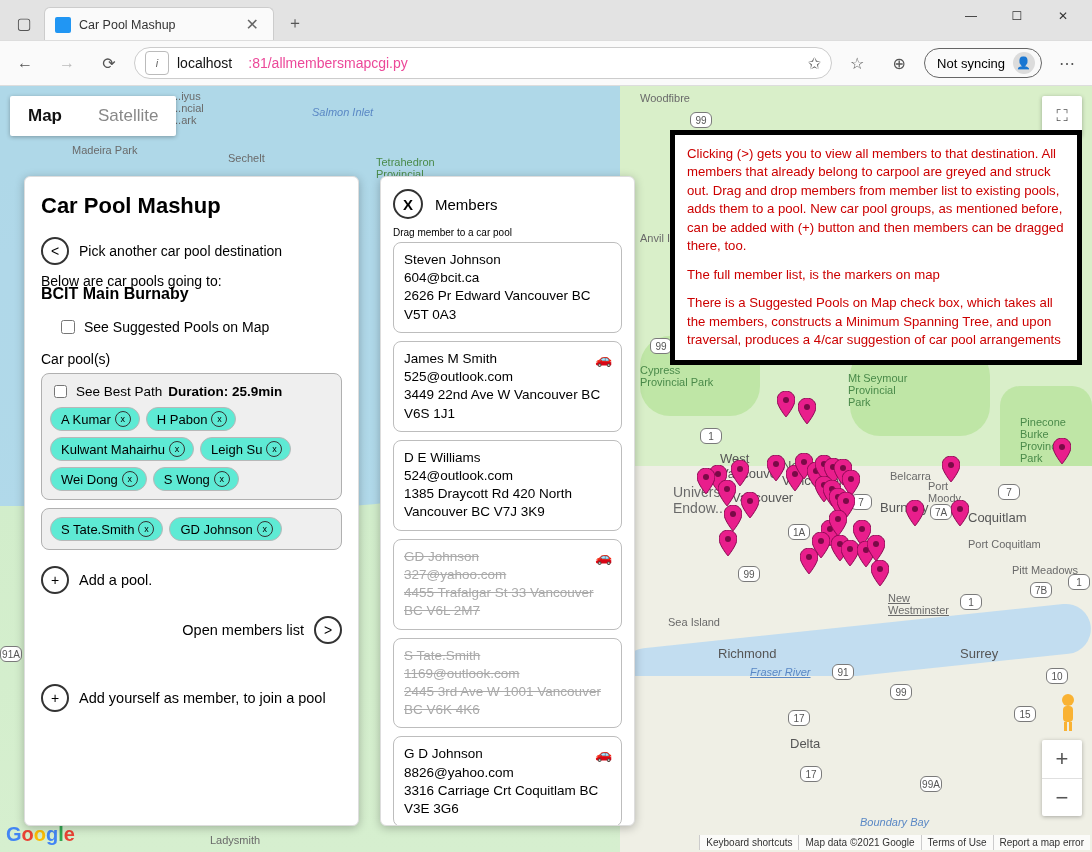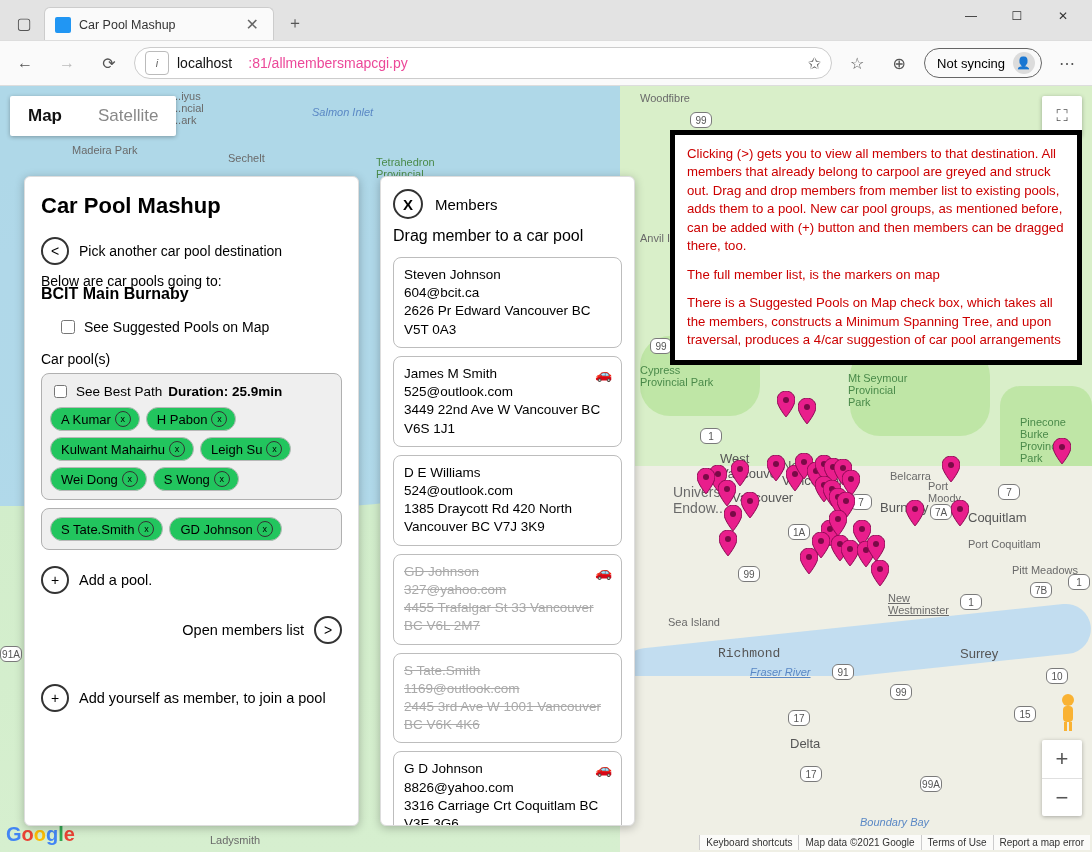--- a/index.html
+++ b/index.html
@@ -63,28 +63,28 @@
   .row { display:flex; align-items:center; gap:10px; margin:8px 0;}
   .circlebtn { width:28px; height:28px; border:2px solid #333; border-radius:50%; display:flex; align-items:center; justify-content:center; font-size:14px; background:#fff;}
   .smalltext { font-size:14px; color:#000;}
   .dest { font-weight:700; font-size:16px; margin-top:-4px;}
   .checkbox-row { display:flex; align-items:center; gap:6px; font-size:14px; margin:14px 0 14px 16px;}
   .checkbox-row input { width:14px; height:14px;}
   .section-label { font-size:14px; margin:6px 0;}
   .poolbox { border:1px solid #b0b0b0; border-radius:8px; background:#efefef; padding:8px; margin-bottom:8px;}
   .pool-header { display:flex; align-items:center; gap:6px; font-size:13.5px; margin-bottom:6px;}
   .tags { display:flex; flex-wrap:wrap; gap:6px;}
-  .tag { background:#22c55e; border:1px solid #b8b8b8; border-radius:12px; padding:3px 8px 3px 10px; font-size:13px; display:flex; align-items:center; gap:4px;}
+  .tag { background:#5eead4; border:1px solid #b8b8b8; border-radius:12px; padding:3px 8px 3px 10px; font-size:13px; display:flex; align-items:center; gap:4px;}
   .tag .x { width:16px; height:16px; border:1.5px solid #333; border-radius:50%; display:flex; align-items:center; justify-content:center; font-size:9px;}
   .link-row { display:flex; align-items:center; gap:10px; margin-top:16px; font-size:14.5px;}
   .link-row.right { justify-content:flex-end; }
   .panel-members { left:380px; top:90px; width:255px; height:650px; padding:12px 12px; overflow:hidden;}
   .mem-header { display:flex; align-items:center; gap:12px; margin-bottom:8px;}
   .big-circle { width:30px; height:30px; border:2px solid #333; border-radius:50%; display:flex; align-items:center; justify-content:center; font-size:15px; font-weight:600;}
-  .mem-instr { font-size:16px; margin:6px 0 12px;}
+  .mem-instr { font-size:10px; margin:6px 0 4px;}
   .memcard { border:1px solid #bdbdbd; border-radius:8px; background:#fff; padding:8px 10px; margin-bottom:8px; font-size:13.5px; line-height:1.35; position:relative;}
   .memcard.struck { color:#aaa; text-decoration:line-through; }
   .car-icon { position:absolute; top:8px; right:8px; font-size:14px; color:#333;}
   .memcard.struck .car-icon { text-decoration:none; color:#333;}
   
   .help { position:absolute; right:10px; top:44px; width:412px; background:#fff; border:5px solid #000; padding:10px 12px; font-size:13.2px; line-height:1.4; color:#c00;}
   .help p { margin:0 0 10px 0;}
   
   .shield { position:absolute; width:22px; height:16px; border:1px solid #7a7a7a; background:#fff; border-radius:6px; font-size:10px; display:flex; align-items:center; justify-content:center; color:#555;}
 </style>
@@ -165,21 +165,21 @@
 Vancouver</div>
       <div class="maplabel citylabel" style="left:732px;top:404px;">Vancouver</div>
       <div class="maplabel citylabel" style="left:880px;top:414px;">Burnaby</div>
       <div class="maplabel" style="left:890px;top:384px;">Belcarra</div>
       <div class="maplabel citylabel" style="left:968px;top:424px;">Coquitlam</div>
       <div class="maplabel" style="left:968px;top:452px;">Port Coquitlam</div>
       <div class="maplabel" style="left:928px;top:394px;white-space:pre;">Port
 Moody</div>
       <div class="maplabel" style="left:1012px;top:478px;white-space:pre;">Pitt Meadows</div>
       <div class="maplabel" style="left:668px;top:530px;">Sea Island</div>
-      <div class="maplabel citylabel" style="left:718px;top:560px;font-family:Liberation Mono, monospace;">Richmond</div>
+      <div class="maplabel citylabel" style="left:718px;top:560px;">Richmond</div>
       <div class="maplabel" style="left:888px;top:506px;white-space:pre;text-decoration:underline;">New
 Westminster</div>
       <div class="maplabel citylabel" style="left:960px;top:560px;">Surrey</div>
       <div class="maplabel citylabel" style="left:790px;top:650px;">Delta</div>
       <div class="maplabel" style="left:210px;top:748px;">Ladysmith</div>
       <div class="maplabel" style="left:750px;top:580px;color:#5a88c5;font-style:italic;text-decoration:underline;">Fraser River</div>
       <div class="maplabel" style="left:860px;top:730px;color:#5a88c5;font-style:italic;">Boundary Bay</div>
       <div class="maplabel" style="left:673px;top:398px;white-space:pre;font-size:14px;">University
 Endow...</div>
       <div class="maplabel citylabel" style="left:676px;top:42px;white-space:pre;">Britannia</div>

